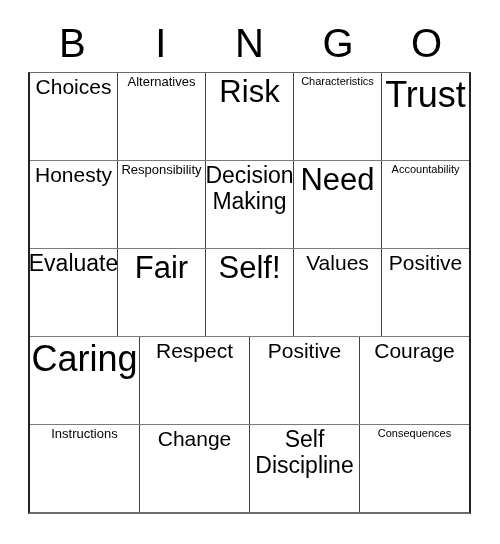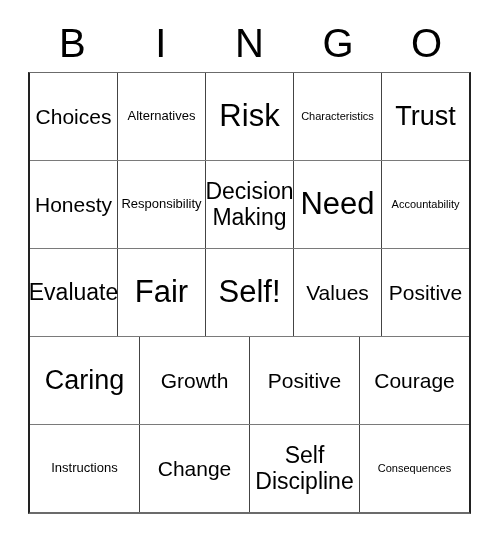--- a/index.html
+++ b/index.html
@@ -67,39 +67,39 @@
   }
   .bingo-row:last-child {
     border-bottom: none;
   }
   .bingo-cell {
     flex: 1 1 0;
     min-width: 0;
     box-sizing: border-box;
     border-right: 1px solid #444444;
     display: flex;
-    align-items: center;
+    align-items: flex-start;
     justify-content: center;
     text-align: center;
     padding: 2px 3px;
     background: #ffffff;
   }
   .bingo-cell:last-child {
     border-right: none;
   }
   .cell-text {
     display: block;
     line-height: 1.12;
     color: #000000;
     white-space: pre-line;
   }
 
   
   .sz-xl   { font-size: 31px; }
-  .sz-lg   { font-size: 27px; }
+  .sz-lg   { font-size: 36px; }
   .sz-md   { font-size: 21px; }
   .sz-sm   { font-size: 23px; }
   .sz-xs   { font-size: 13px; }
   .sz-xxs  { font-size: 11px; }
 </style>
 </head>
 <body>
 
 <div id="bingo-card">
 
@@ -162,21 +162,21 @@
         </div>
         <div class="bingo-cell">
           <span class="cell-text sz-md">Positive</span>
         </div>
       </div>
       <div class="bingo-row">
         <div class="bingo-cell">
           <span class="cell-text sz-lg">Caring</span>
         </div>
         <div class="bingo-cell">
-          <span class="cell-text sz-md">Growth</span>
+          <span class="cell-text sz-md">Respect</span>
         </div>
         <div class="bingo-cell">
           <span class="cell-text sz-md">Positive</span>
         </div>
         <div class="bingo-cell">
           <span class="cell-text sz-md">Courage</span>
         </div>
       </div>
       <div class="bingo-row">
         <div class="bingo-cell">

